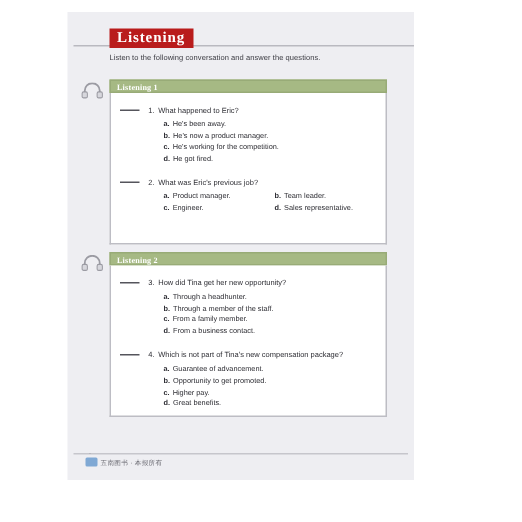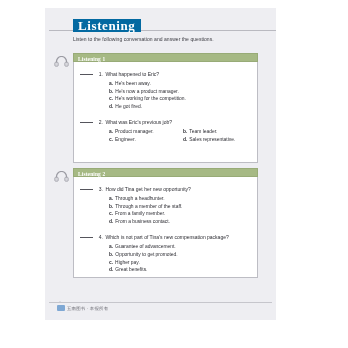--- a/index.html
+++ b/index.html
@@ -54,25 +54,25 @@
     left: 4px;
     top: 12px;
     width: 227px;
     height: 1px;
     background: #b9b9c0;
   }
   .head-badge {
     position: absolute;
     left: 28px;
     top: 1px;
-    background: #0369a1;
+    background: #b91c1c;
     color: #ffffff;
     font-family: "Liberation Serif", serif;
     font-weight: bold;
-    font-size: 13px;
+    font-size: 10px;
     letter-spacing: 0.6px;
     line-height: 13px;
     padding: 0 6px 0 5px;
     height: 13px;
     box-sizing: border-box;
     white-space: nowrap;
   }
 
   .instruction {
     position: absolute;

